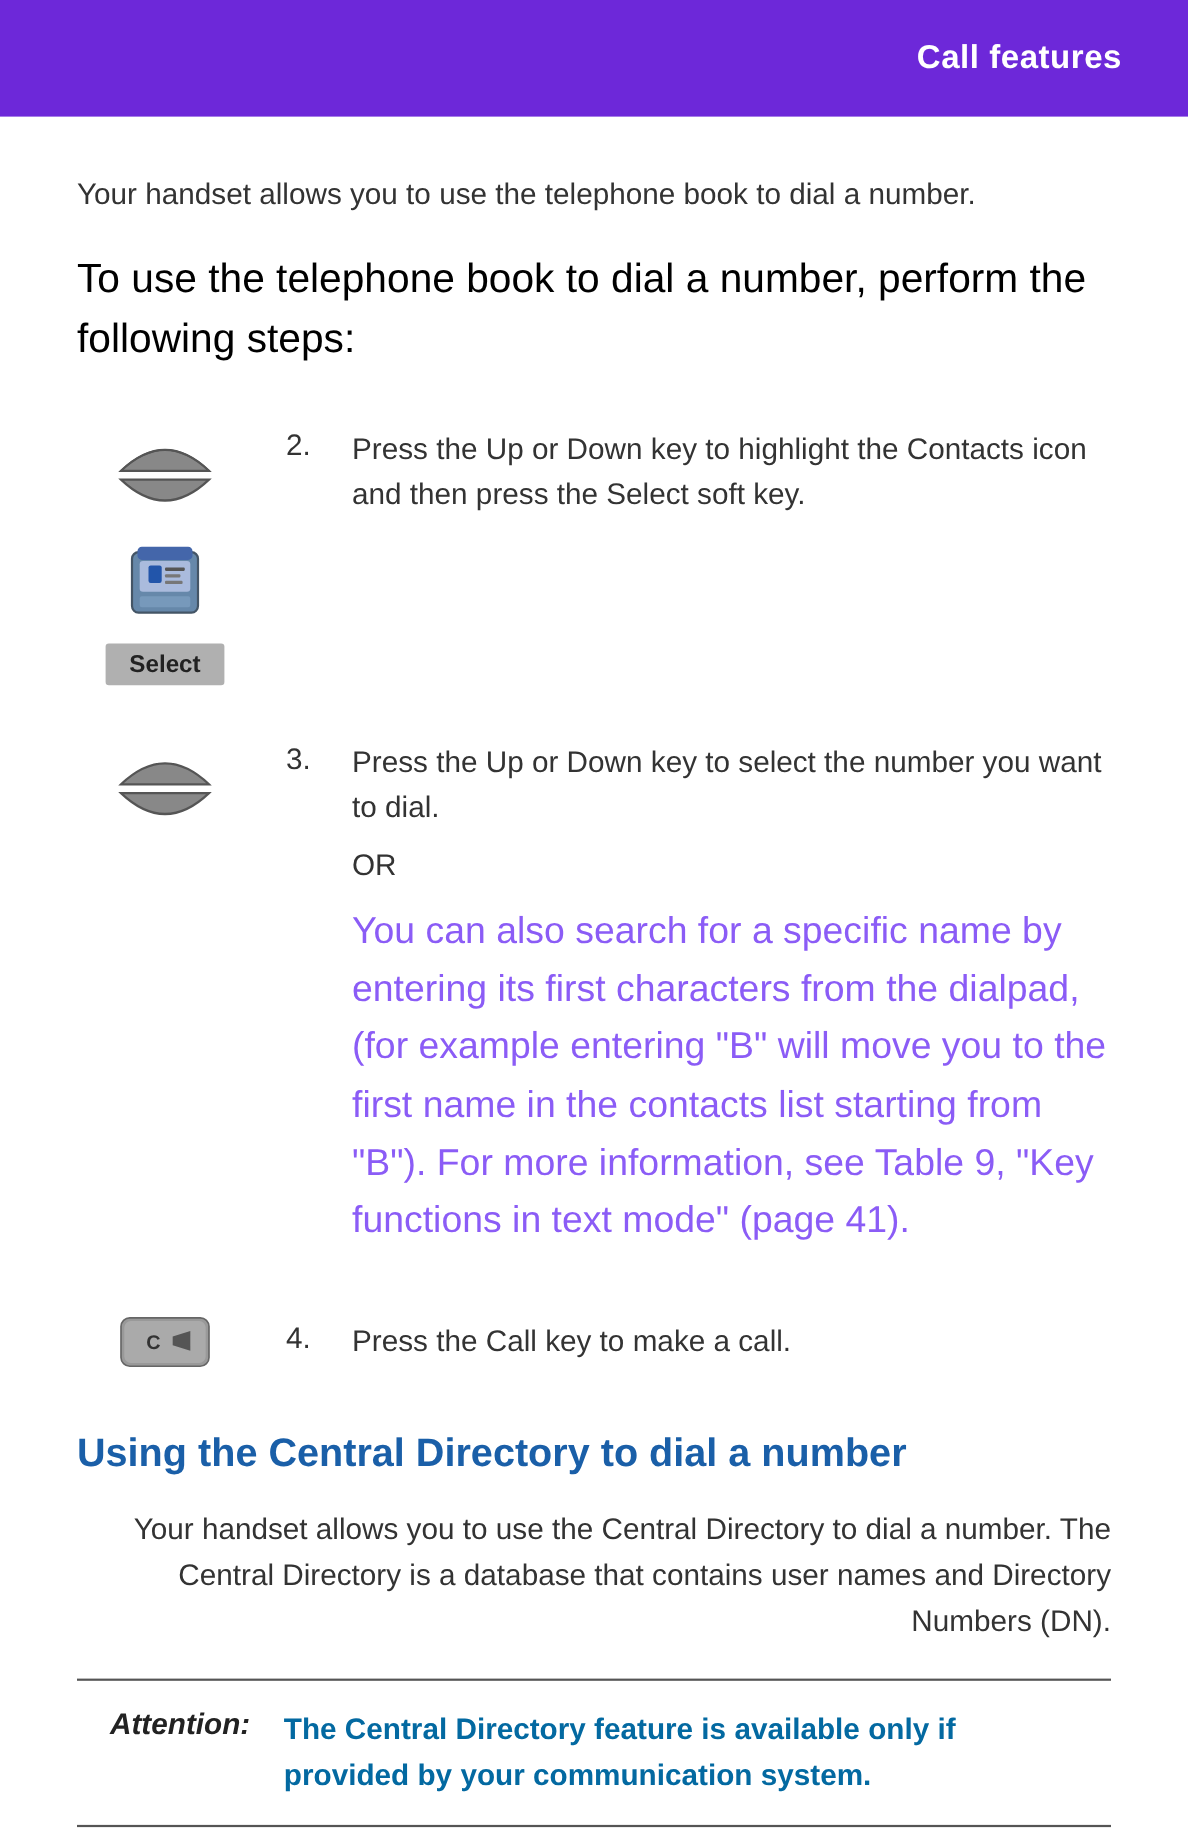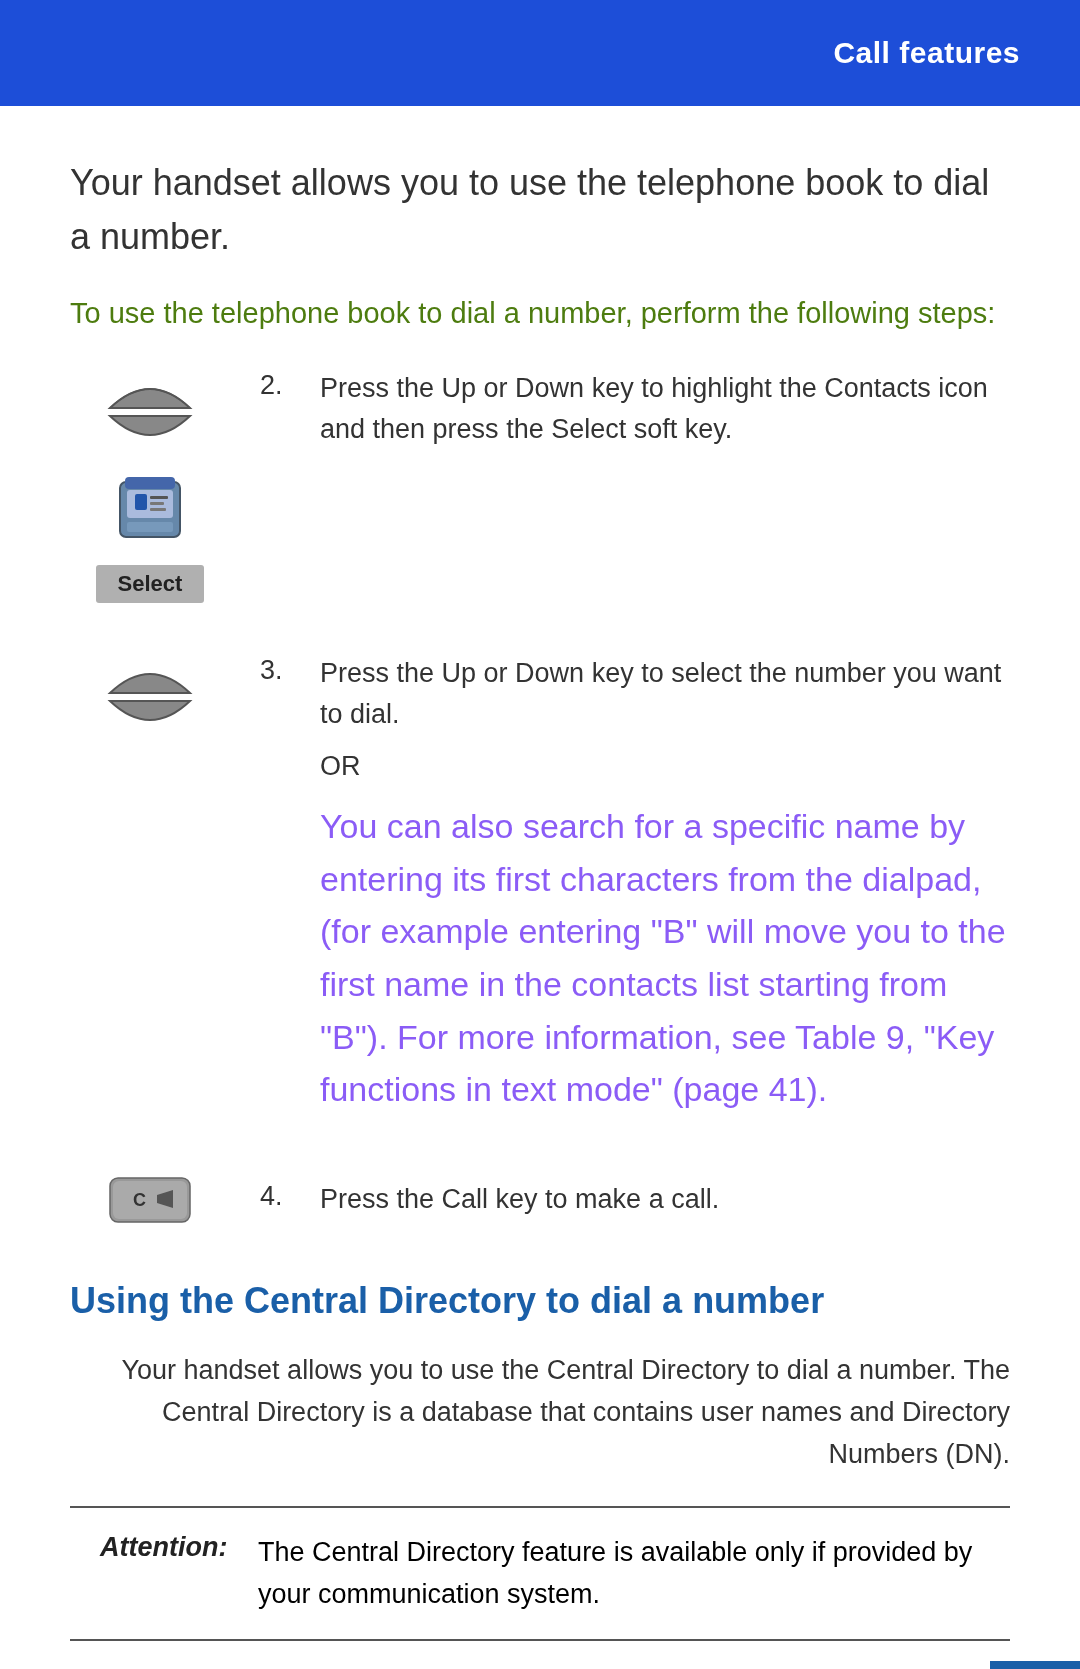--- a/index.html
+++ b/index.html
@@ -11,21 +11,21 @@
       font-family: Arial, Helvetica, sans-serif;
       font-size: 28px;
       color: #222222;
       position: relative;
     }
 
     
     .header-bar {
       width: 100%;
       height: 106px;
-      background: #1d4ed8;
+      background: #6d28d9;
       display: flex;
       align-items: center;
       justify-content: flex-end;
       padding-right: 60px;
     }
 
     .header-title {
       color: #ffffff;
       font-size: 30px;
       font-weight: bold;
@@ -39,30 +39,30 @@
 
     
     .section-heading {
       color: #1a5fa8;
       font-size: 36px;
       font-weight: bold;
       margin-bottom: 28px;
     }
 
     .intro-text {
-      font-size: 36px;
+      font-size: 27px;
       color: #333;
       margin-bottom: 28px;
       line-height: 1.5;
     }
 
     .steps-intro {
-      font-size: 29px;
-      color: #4d7c0f;
-      margin-bottom: 32px;
+      font-size: 37px;
+      color: #000000;
+      margin-bottom: 52px;
       line-height: 1.5;
     }
 
     .step-item {
       display: flex;
       align-items: flex-start;
       margin-bottom: 50px;
       gap: 30px;
     }
 
@@ -151,22 +151,23 @@
       font-size: 27px;
       font-weight: bold;
       font-style: italic;
       color: #222;
       white-space: nowrap;
       min-width: 130px;
     }
 
     .attention-text {
       font-size: 27px;
-      color: #000000;
+      color: #0369a1;
       line-height: 1.55;
+      font-weight: bold;
     }
 
     
     .footer {
       position: absolute;
       bottom: 0;
       right: 0;
       width: 90px;
       height: 60px;
       background: #1a5fa8;

